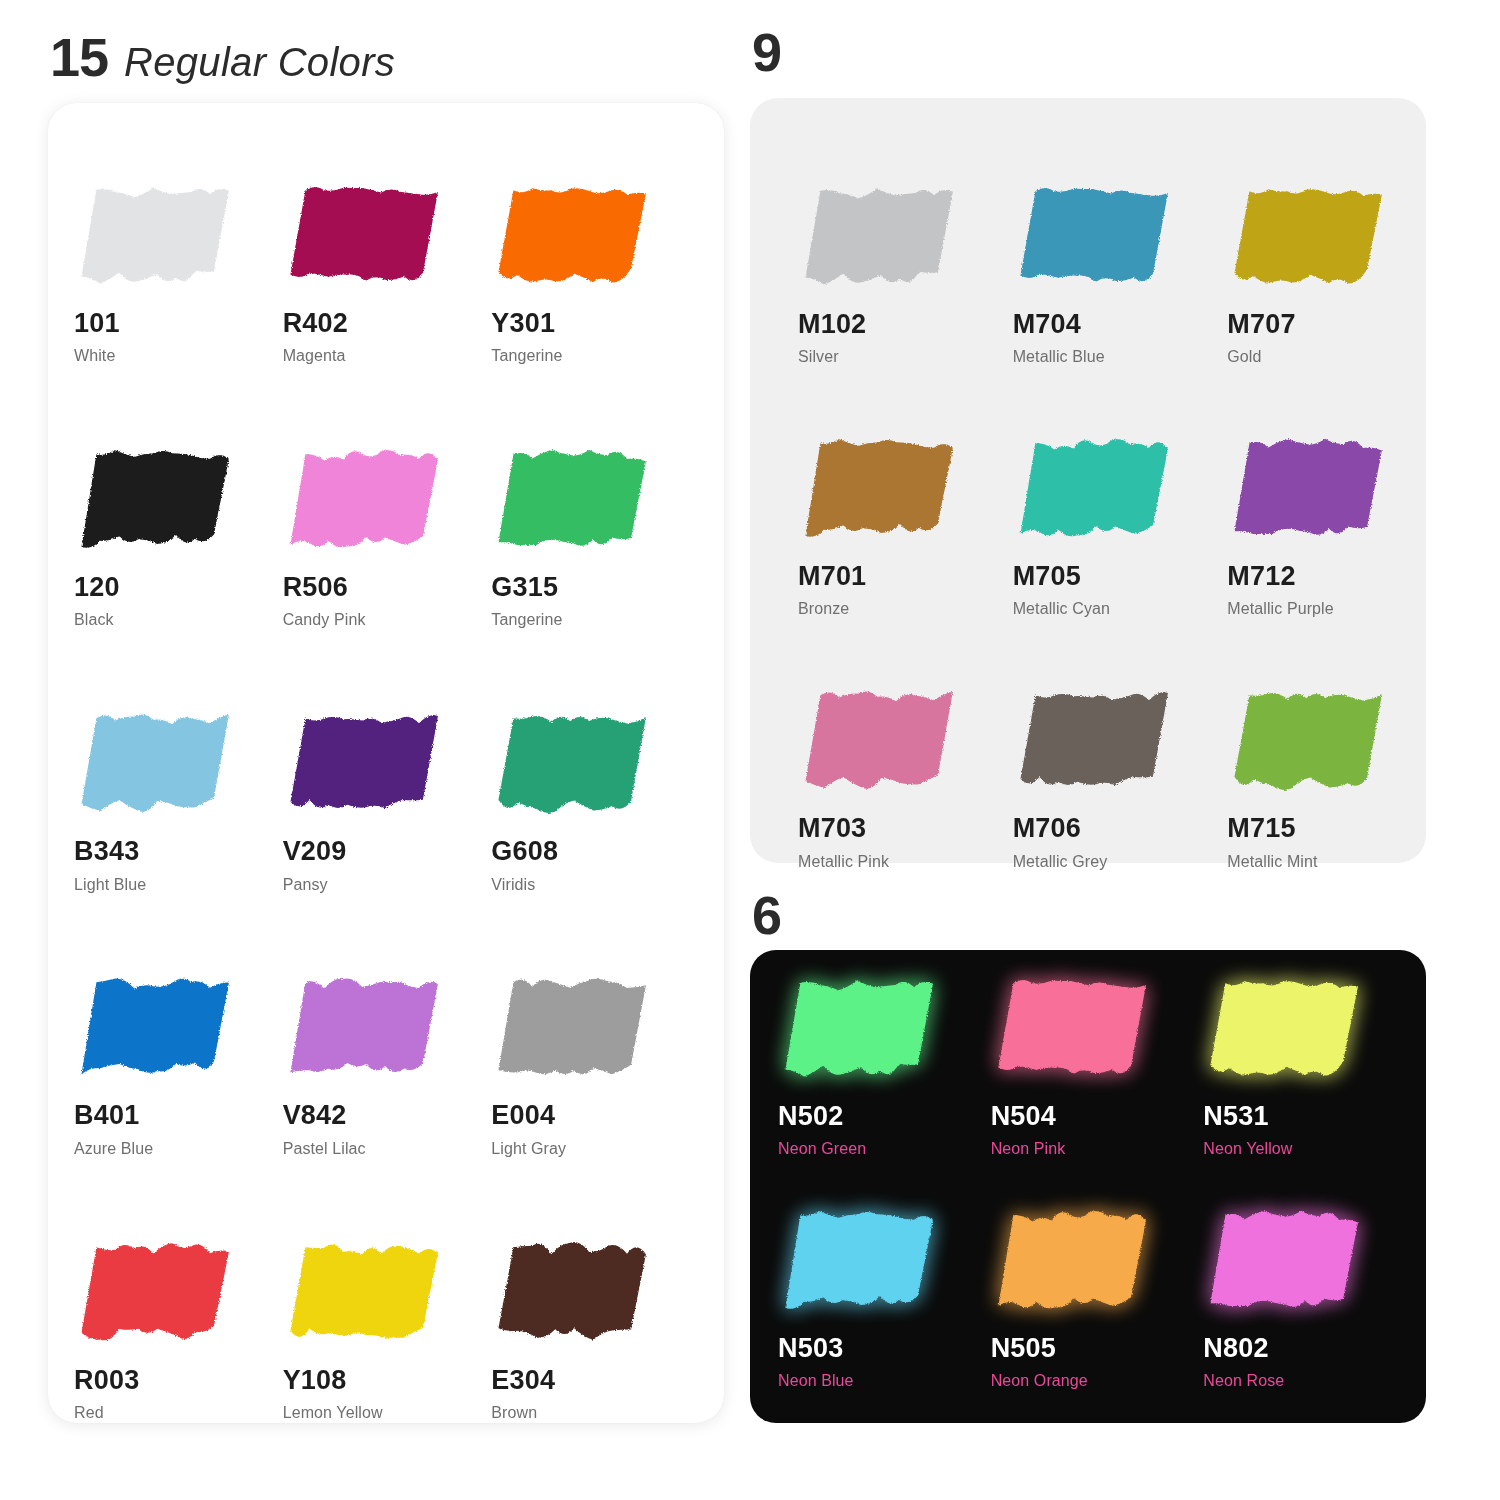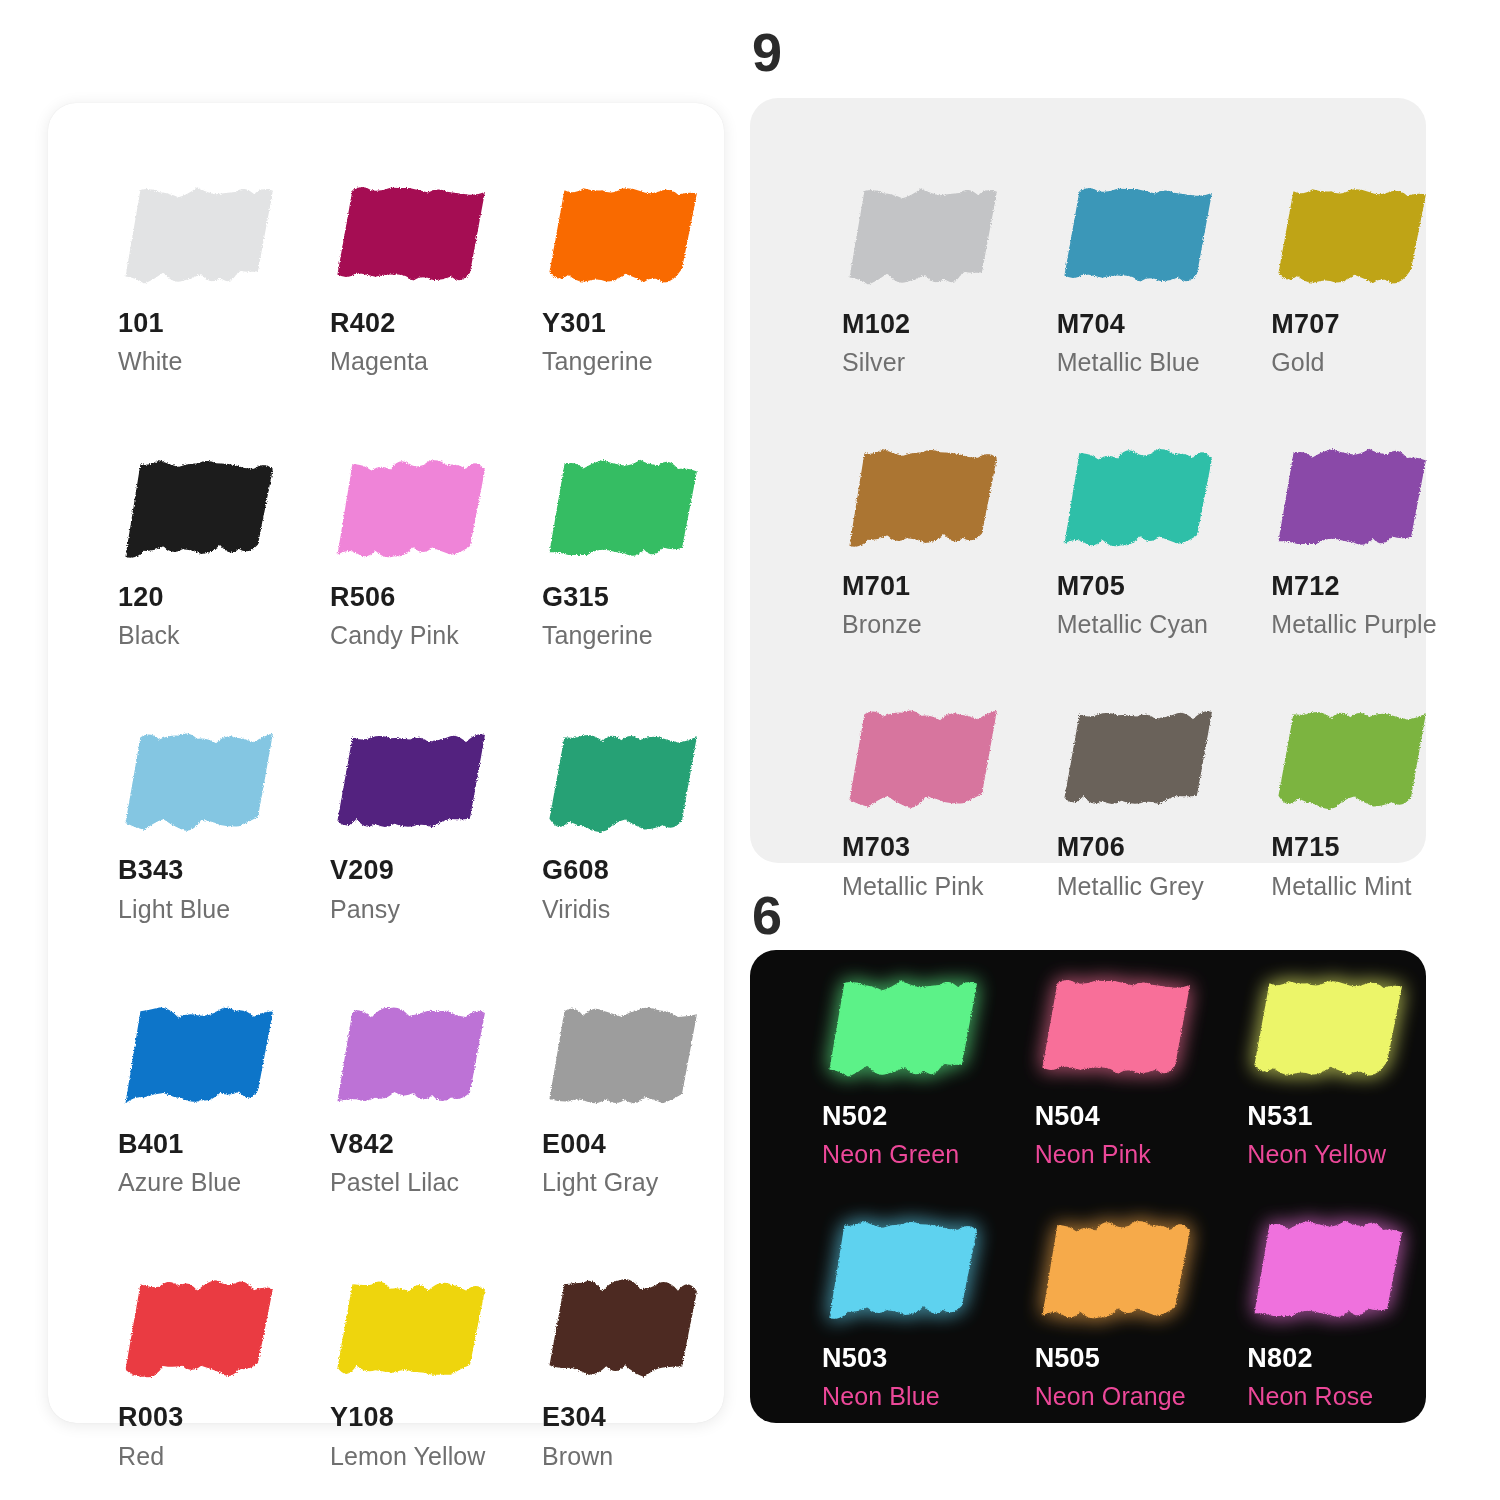--- a/index.html
+++ b/index.html
@@ -49,47 +49,51 @@
     position: absolute; left: 762px; top: 98px;
     width: 690px; padding: 84px 10px 0 36px;
     row-gap: 68px;
   }
   .grid-fluor {
     position: absolute; left: 750px; top: 950px;
     width: 680px; padding: 24px 14px 0 28px;
     row-gap: 48px;
   }
 
-  .cell { position: relative; margin-left: 44px; }
+  .cell { position: relative; }
   .swatch-wrap {
     width: 168px; height: 112px; position: relative;
   }
   .swatch-wrap svg { display: block; width: 100%; height: 100%; overflow: visible; }
 
   .code {
     font-size: 27px; font-weight: 700; color: #1d1d1d;
     letter-spacing: 0.2px; margin-top: 16px; line-height: 1.05;
   }
   .name {
-    font-size: 25px; font-weight: 400; color: #6f6f6f;
+    font-size: 16px; font-weight: 400; color: #6f6f6f;
     letter-spacing: 0.1px; margin-top: 11px; line-height: 1.05;
     white-space: nowrap;
   }
   .cell.on-dark .code { color: #ffffff; }
   .cell.on-dark .name { color: #ec4899; }
 
   .hd-regular  { position: absolute; left: 50px;  top: 30px; }
   .hd-metallic { position: absolute; left: 752px; top: 25px; }
   .hd-fluor    { position: absolute; left: 752px; top: 888px; }
 </style>
 </head>
 <body>
 
 <div class="page">
 
+  <div class="heading hd-regular">
+    <span class="count">15</span>
+    <span class="title">Regular Colors</span>
+  </div>
 
   <div class="heading hd-metallic">
     <span class="count">9</span>
   </div>
 
   <div class="heading hd-fluor">
     <span class="count">6</span>
   </div>
 
   <div class="panel panel-regular"></div>

